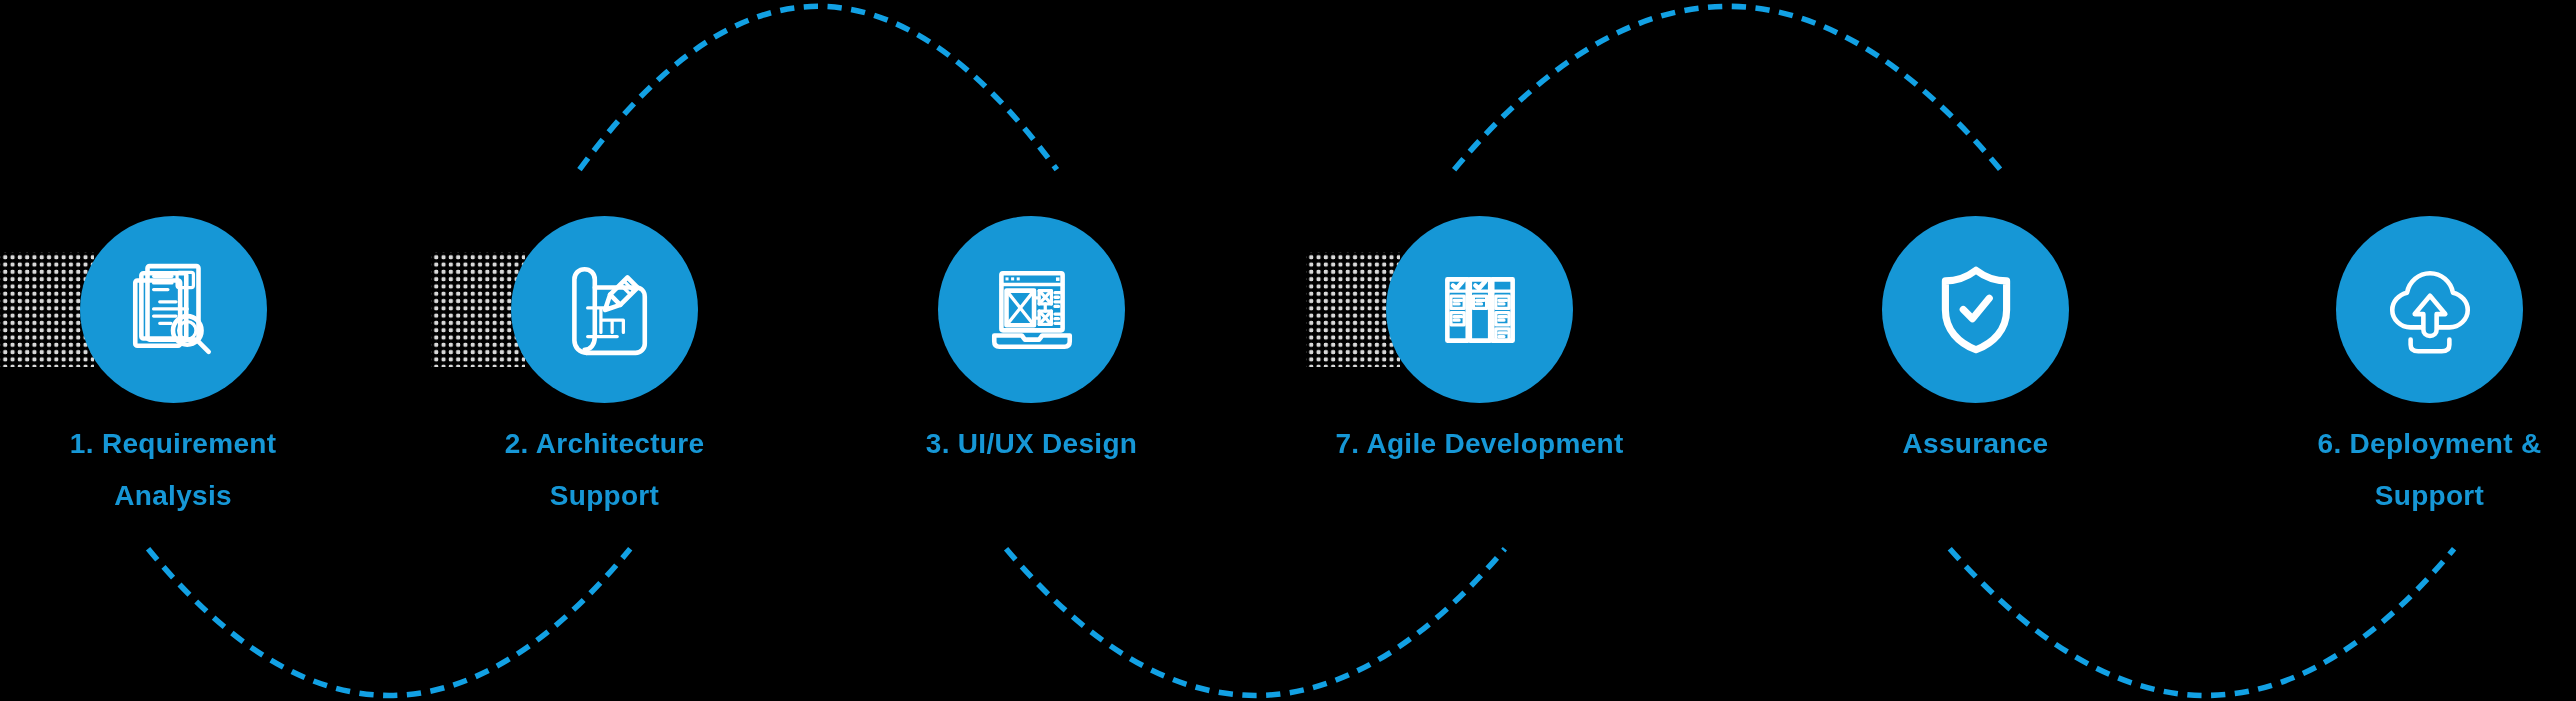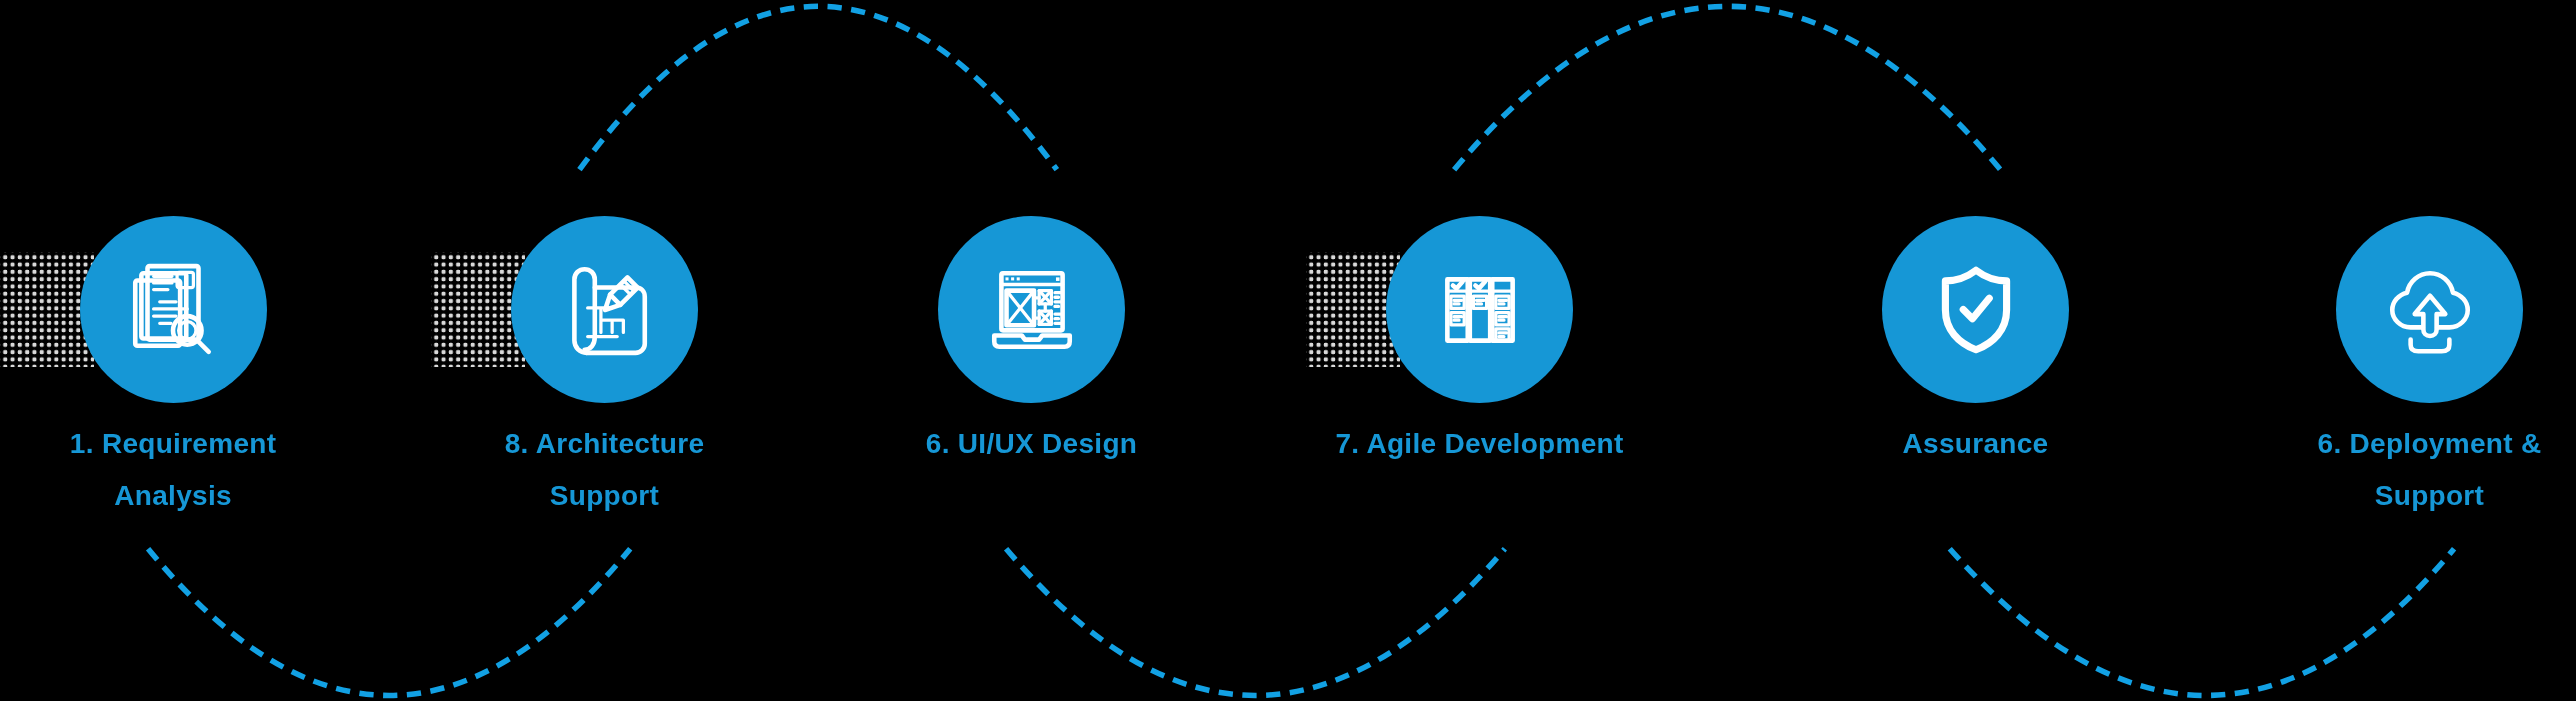--- a/index.html
+++ b/index.html
@@ -95,21 +95,21 @@
         <path class="st" d="M 40 74 L 40 20 C 40 14 35.5 10 30 10 C 24.5 10 20 14 20 20 L 20 80 C 20 87 25.5 92 32 92"></path>
         <path class="st" d="M 40 76 C 40 84 36 89 30 89"></path>
         <path class="st" d="M 40 28 L 80 28 C 85.5 28 89 31.5 89 37 L 89 83 C 89 88 85 92 80 92 L 32 92"></path>
         <path class="st tn" d="M 33 48 H 56 M 46 48 V 72 M 46 60 H 68 M 68 60 V 72 M 57 62 V 72 M 33 76 H 62"></path>
         <path class="st" d="M 55 35 L 72 18 L 82 28 L 65 45 Z"></path>
         <path class="st" d="M 55 35 L 50 50 L 65 45"></path>
         <path class="st tn" d="M 68.5 21.5 L 78.5 31.5 M 65 25 L 75 35"></path>
       </svg>
     </div>
     <h3 class="label">
-      <span class="line">8. Architecture</span>
+      <span class="line">2. Architecture</span>
       <span class="line">Support</span>
     </h3>
   </section>
 
   <section class="step s3">
     <div class="circle">
       <svg class="icon" viewBox="0 0 100 100">
         <rect class="st" x="20" y="14" width="60" height="56" rx="1.5"></rect>
         <path class="st tn" d="M 20 25 H 80"></path>
         <rect class="fl" x="24" y="18" width="3" height="3"></rect>
@@ -121,21 +121,21 @@
         <rect class="st tn" x="57" y="31" width="12" height="13"></rect>
         <path class="st tn" d="M 57 31 L 69 44 M 69 31 L 57 44"></path>
         <rect class="st tn" x="57" y="51" width="12" height="13"></rect>
         <path class="st tn" d="M 57 51 L 69 64 M 69 51 L 57 64"></path>
         <path class="st tn" d="M 52 38 H 57 M 52 58 H 57 M 63 44 V 51"></path>
         <path class="st tn" d="M 72.5 33 H 78 M 72.5 37.5 H 76 M 72.5 42 H 78 M 72.5 46.5 H 76 M 72.5 54 H 78 M 72.5 58.5 H 76 M 72.5 63 H 78"></path>
         <path class="st" d="M 13 75 L 40 75 L 43 79 L 57 79 L 60 75 L 87 75 L 87 81 C 87 84.5 85 86 82 86 L 18 86 C 15 86 13 84.5 13 81 Z"></path>
       </svg>
     </div>
     <h3 class="label">
-      <span class="line">6. UI/UX Design</span>
+      <span class="line">3. UI/UX Design</span>
 
     </h3>
   </section>
 
   <section class="step s4">
     <div class="dots"></div>
     <div class="circle">
       <svg class="icon" viewBox="0 0 100 100">
         <rect class="st" x="18" y="20" width="20" height="60"></rect>
         <rect class="st" x="40" y="20" width="20" height="60"></rect>

